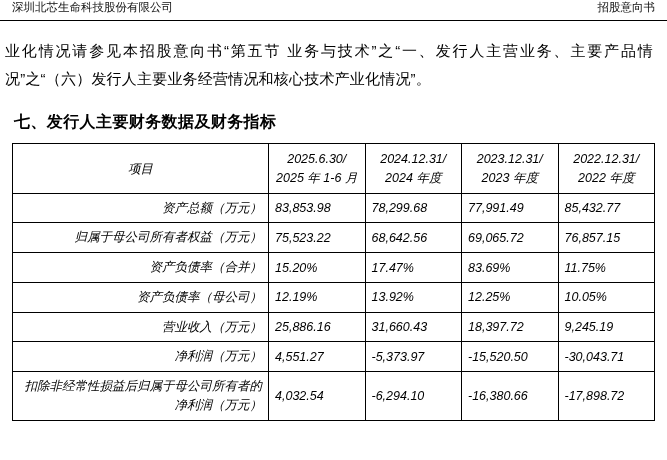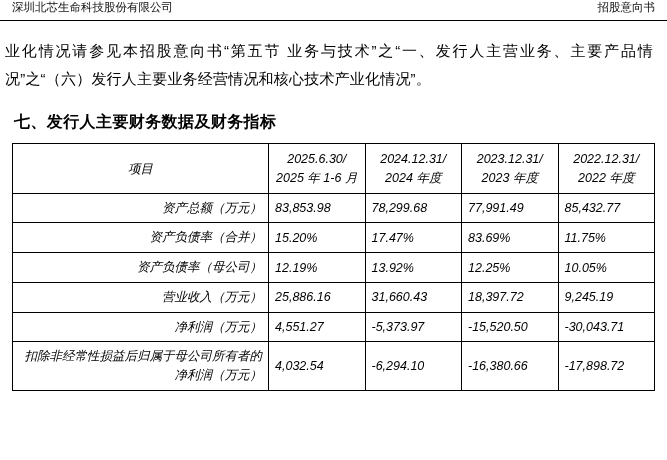--- a/index.html
+++ b/index.html
@@ -138,20 +138,27 @@
       </thead>
       <tbody>
         <tr>
           <td class="label">资产总额（万元）</td>
           <td class="num">83,853.98</td>
           <td class="num">78,299.68</td>
           <td class="num">77,991.49</td>
           <td class="num">85,432.77</td>
         </tr>
         <tr>
+          <td class="label">归属于母公司所有者权益（万元）</td>
+          <td class="num">75,523.22</td>
+          <td class="num">68,642.56</td>
+          <td class="num">69,065.72</td>
+          <td class="num">76,857.15</td>
+        </tr>
+        <tr>
           <td class="label">资产负债率（合并）</td>
           <td class="num">15.20%</td>
           <td class="num">17.47%</td>
           <td class="num">83.69%</td>
           <td class="num">11.75%</td>
         </tr>
         <tr>
           <td class="label">资产负债率（母公司）</td>
           <td class="num">12.19%</td>
           <td class="num">13.92%</td>

